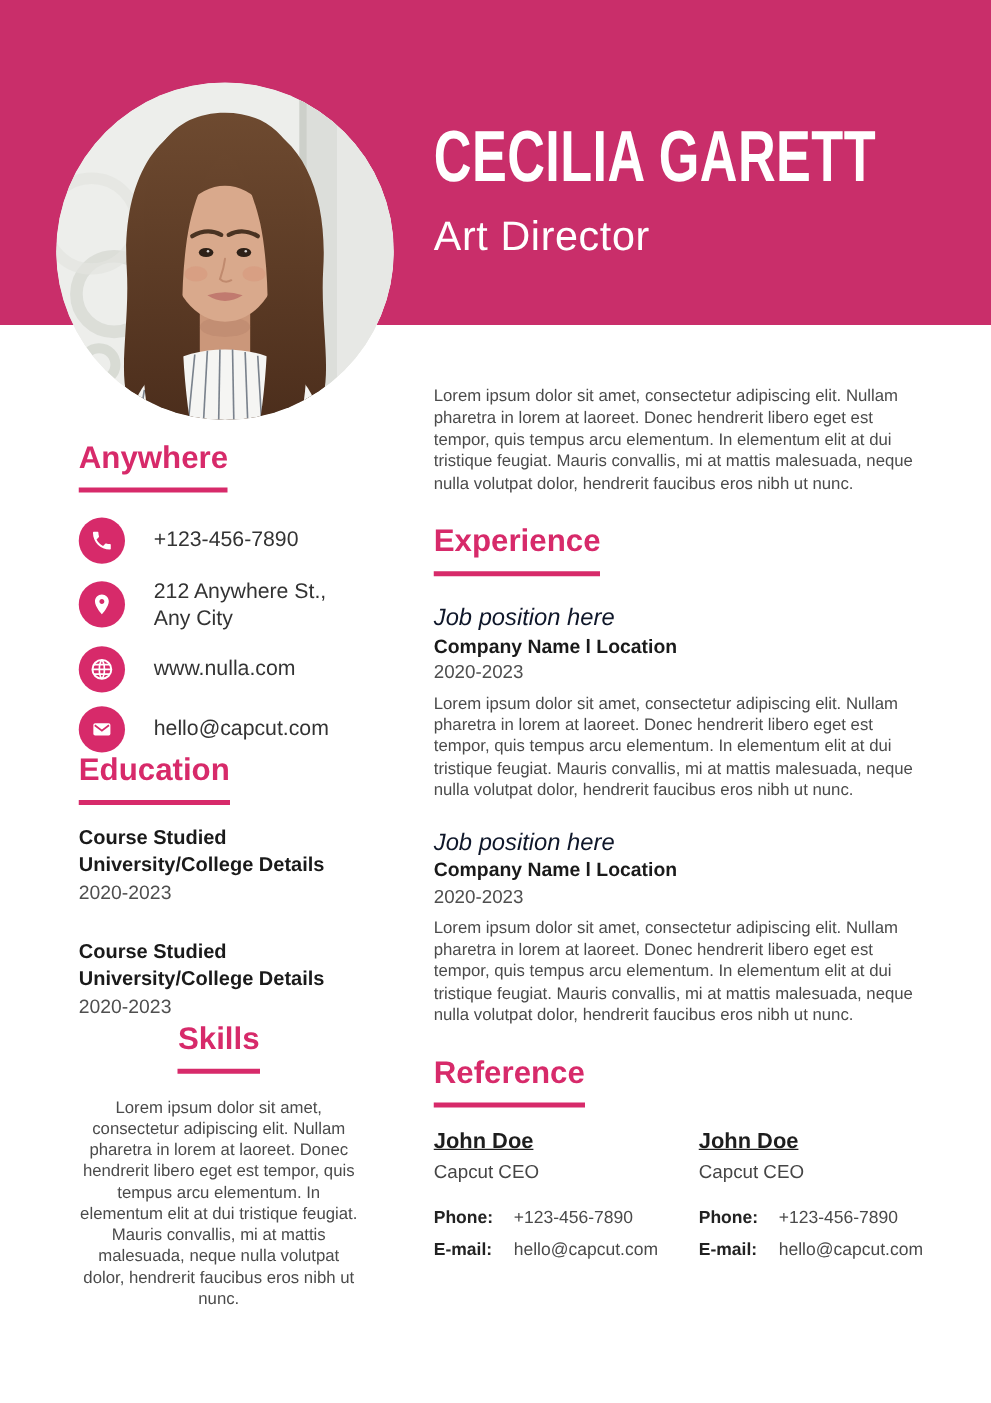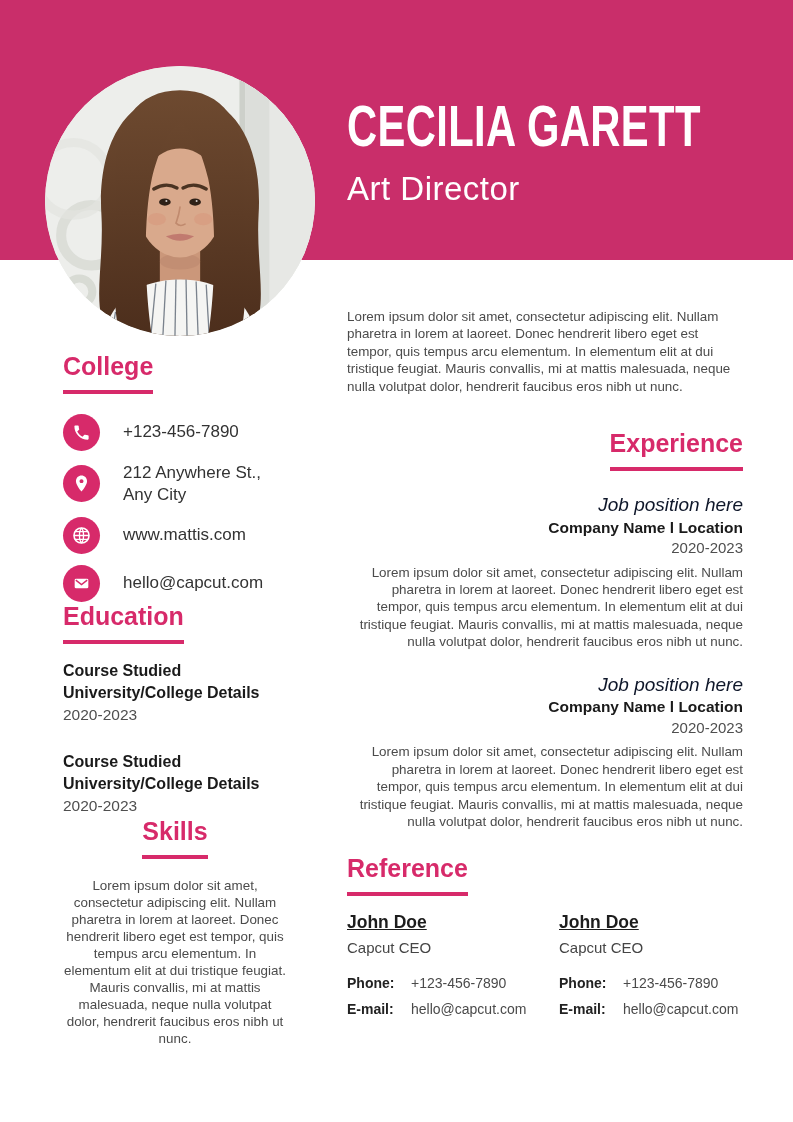--- a/index.html
+++ b/index.html
@@ -47,21 +47,21 @@
   .contact-text{font-size:17px;color:var(--contact);line-height:1.3;}
   .edu-section{margin-top:34px;}
   .edu-entries{margin-top:16px;display:flex;flex-direction:column;gap:26px;}
   .edu-line-bold{font-size:16px;font-weight:700;color:var(--ink);line-height:1.38;}
   .edu-years{font-size:15.5px;color:#4f4f4f;line-height:1.38;}
   .skills-section{margin-top:36px;text-align:center;}
   .skills-text{margin-top:18px;font-size:13.4px;line-height:1.27;color:var(--body);}
   
   .main{position:absolute;left:347px;top:292px;width:396px;}
   .about-text{margin-top:16px;font-size:13.4px;line-height:1.3;color:var(--body);}
-  .exp-section{margin-top:34px;text-align:right;}
+  .exp-section{margin-top:24px;}
   .exp-entry{margin-top:22px;}
   .exp-position{font-size:19px;color:#0f172a;line-height:1.3;font-style:italic;}
   .exp-company{font-size:15.5px;font-weight:700;color:var(--ink);line-height:1.32;}
   .exp-years{font-size:15px;color:#4f4f4f;line-height:1.3;}
   .exp-desc{margin-top:6px;font-size:13.4px;line-height:1.3;color:var(--body);}
   .ref-section{margin-top:24px;}
   .ref-grid{margin-top:16px;display:grid;grid-template-columns:212px auto;}
   .ref-name{font-size:17.5px;font-weight:700;color:#1d1d1d;line-height:1.2;text-decoration:underline;}
   .ref-role{margin-top:5px;font-size:15px;color:#454545;line-height:1.3;}
   .ref-rows{margin-top:17px;display:grid;grid-template-columns:56px auto;row-gap:10px;column-gap:8px;}
@@ -130,21 +130,21 @@
   </div>
 
   <div class="header-text">
     <div class="name">CECILIA GARETT</div>
     <div class="role">Art Director</div>
   </div>
 
   <div class="sidebar">
 
     <section>
-      <h2 class="sec-h">College</h2>
+      <h2 class="sec-h">Anywhere</h2>
       <div class="contact-list">
 
         <div class="contact-item">
           <span class="cicon">
             <svg width="19" height="19" viewBox="0 0 24 24">
                 <path fill="#ffffff" d="M6.62 10.79c1.44 2.83 3.76 5.14 6.59 6.59l2.2-2.2c.27-.27.67-.36 1.02-.24 1.12.37 2.33.57 3.57.57.55 0 1 .45 1 1V20c0 .55-.45 1-1 1-9.39 0-17-7.61-17-17 0-.55.45-1 1-1h3.5c.55 0 1 .45 1 1 0 1.25.2 2.45.57 3.57.11.35.03.74-.25 1.02l-2.2 2.2z"></path>
               </svg>
           </span>
           <span class="contact-text">+123-456-7890</span>
         </div>
@@ -158,21 +158,21 @@
           <span class="contact-text" style="max-width:160px;display:inline-block;">212 Anywhere St., Any City</span>
         </div>
 
         <div class="contact-item">
           <span class="cicon">
             <svg width="21" height="21" viewBox="0 0 24 24" fill="none" stroke="#ffffff">
               <circle cx="12" cy="12" r="8.6" stroke-width="1.8"></circle>
               <path d="M3.4 12h17.2M12 3.4c3.1 3.4 3.1 13.8 0 17.2M12 3.4c-3.1 3.4-3.1 13.8 0 17.2M4.6 7.6h14.8M4.6 16.4h14.8" stroke-width="1.5"></path>
             </svg>
           </span>
-          <span class="contact-text">www.mattis.com</span>
+          <span class="contact-text">www.nulla.com</span>
         </div>
 
         <div class="contact-item">
           <span class="cicon">
             <svg width="21" height="21" viewBox="0 0 24 24">
               <rect x="4.2" y="6.5" width="15.6" height="11" rx="1.6" fill="#ffffff"></rect>
               <path d="M5.5 8.2l6.5 5 6.5-5" stroke="#D72A6A" stroke-width="1.6" fill="none"></path>
             </svg>
           </span>
           <span class="contact-text">hello@capcut.com</span>

